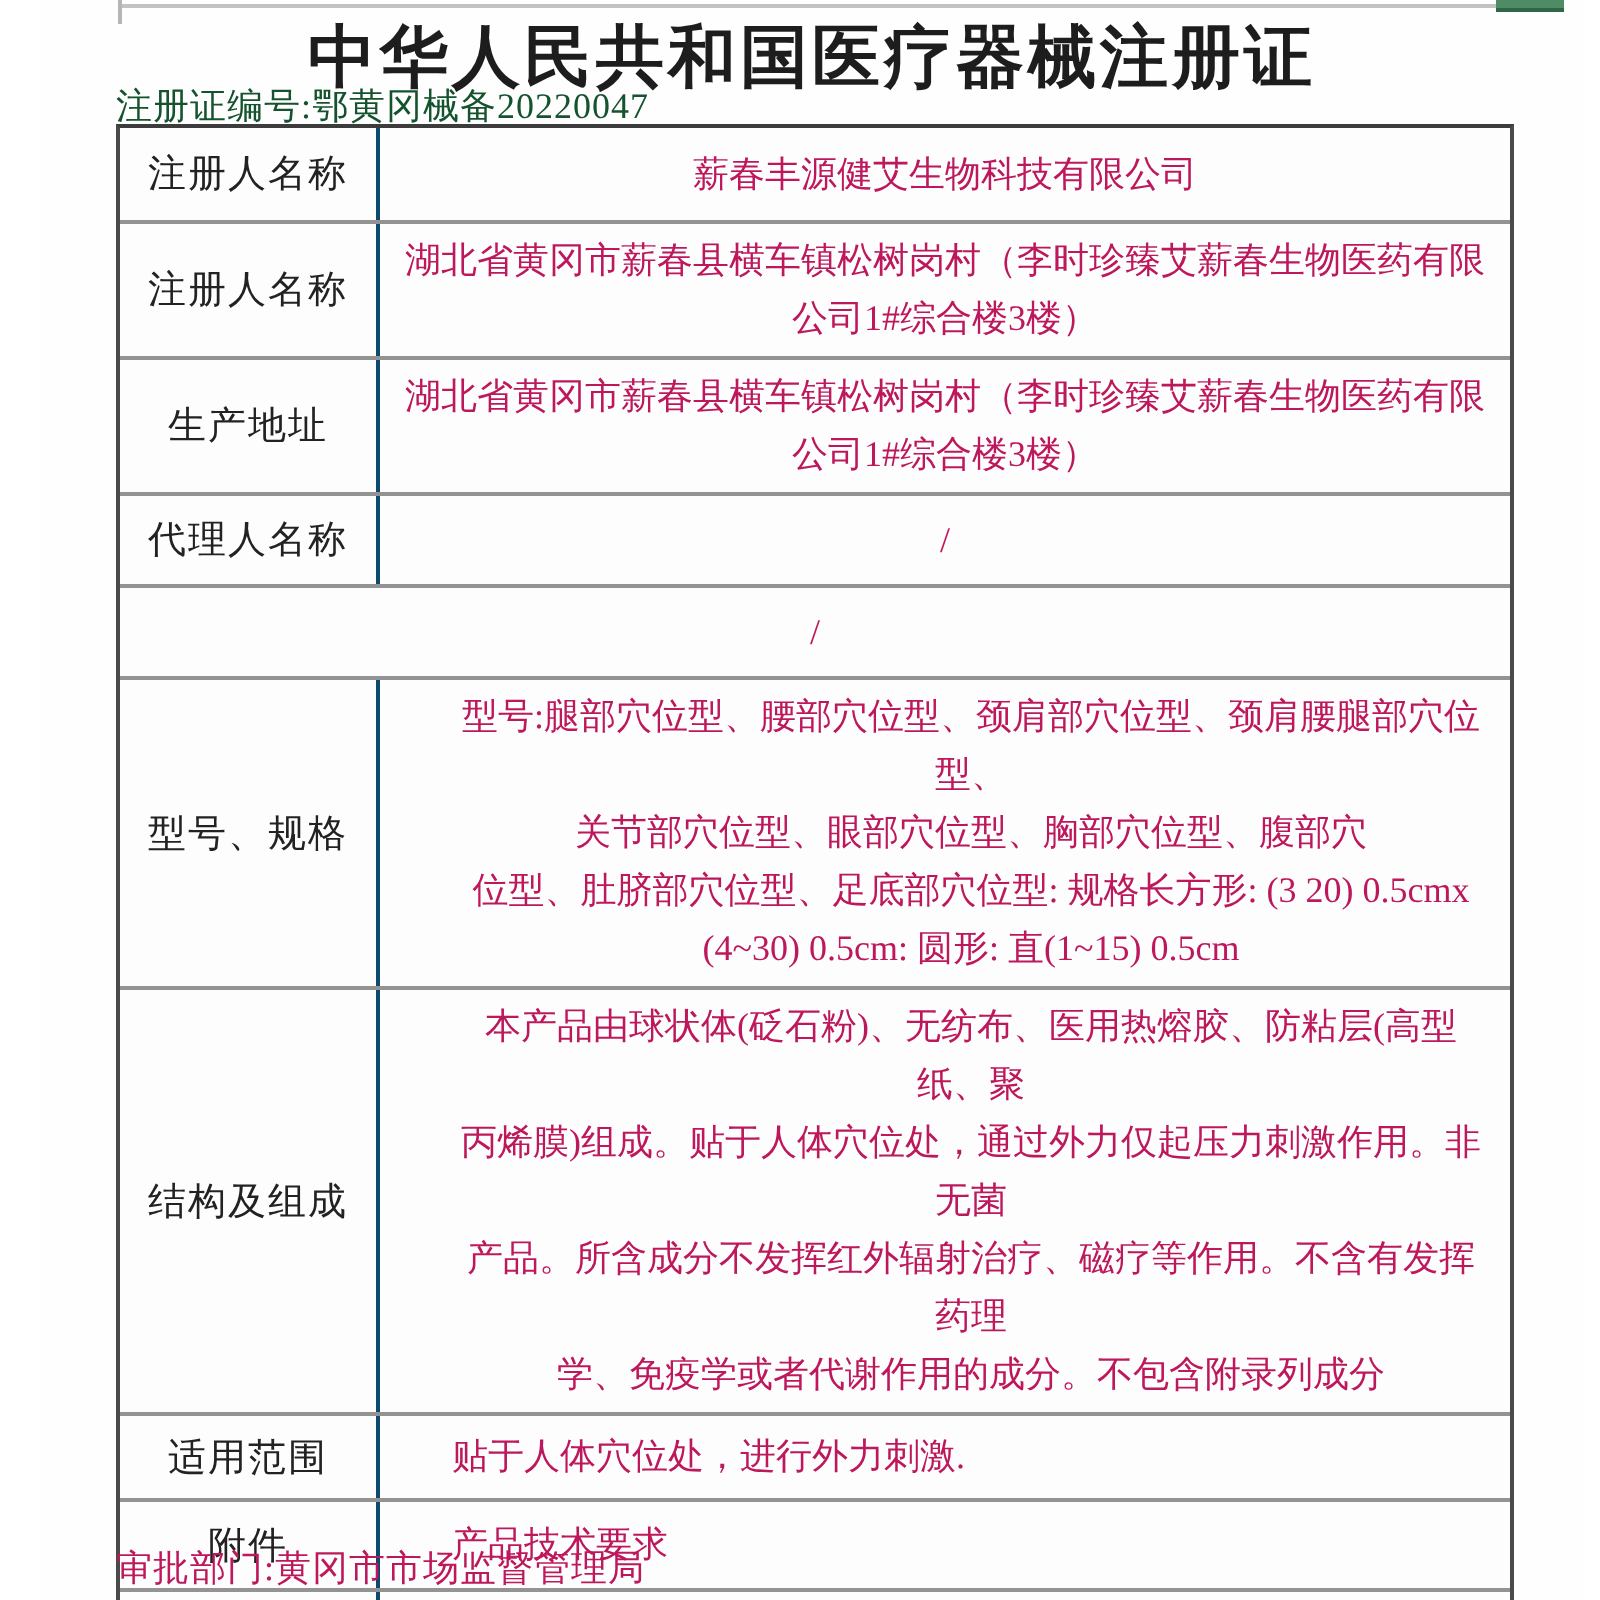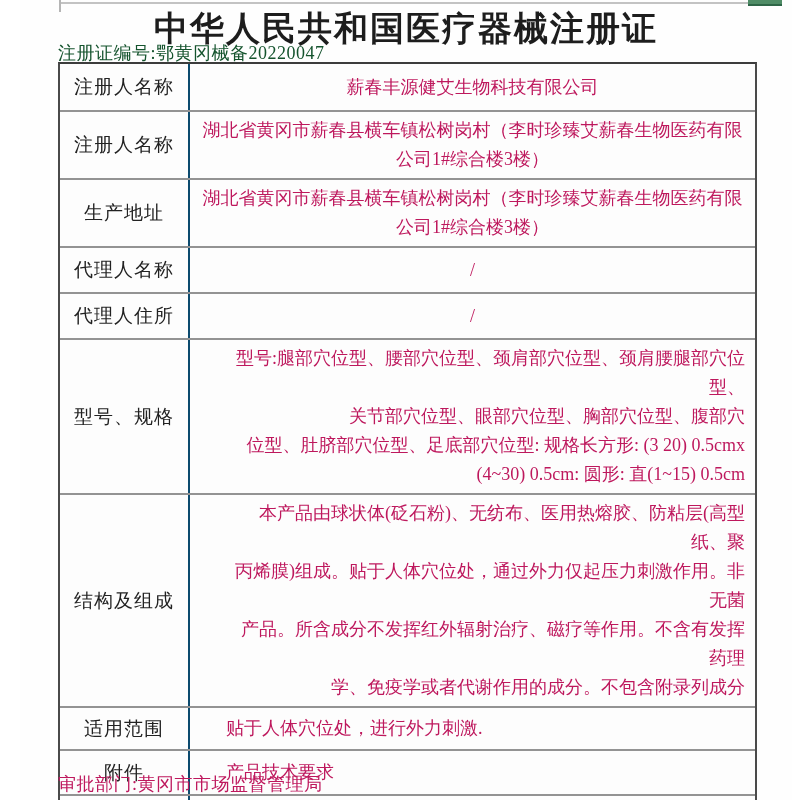--- a/index.html
+++ b/index.html
@@ -41,21 +41,21 @@
     border-right:2px solid #0c4a6e;
     font-size:19px;letter-spacing:1px;color:#222;
     padding:2px 4px;box-sizing:border-box;
   }
   .content-cell{
     flex:1;display:flex;align-items:center;
     font-size:18px;line-height:29px;color:#be185d;
     padding:4px 10px;box-sizing:border-box;
   }
   .content-cell.center{justify-content:center;text-align:center;}
-  .content-cell.left{justify-content:flex-start;text-align:right;padding-left:36px;}
+  .content-cell.left{justify-content:flex-start;text-align:center;padding-left:36px;}
   .content-text{white-space:pre-line;}
 
   
   .h1{min-height:46px}.h2{min-height:56px}.h3{min-height:58px}
   .h4{min-height:46px}.h5{min-height:46px}.h6{min-height:43px}
   .h7{min-height:114px}.h8{min-height:122px}.h9{min-height:43px}
   .h10{min-height:45px}.h11{min-height:43px}.h12{min-height:38px}
 
   .approval-line{
     position:absolute;top:772px;left:38px;
@@ -100,21 +100,20 @@
     </div>
 
     <div class="row h4">
       <div class="label-cell">代理人名称</div>
       <div class="content-cell center">
           <span class="content-text">/</span>
         </div>
     </div>
 
     <div class="row h5">
-      <div class="label-cell">代理人住所</div>
       <div class="content-cell center">
           <span class="content-text">/</span>
         </div>
     </div>
 
 
     <div class="row h7">
       <div class="label-cell">型号、规格</div>
       <div class="content-cell left">
           <span class="content-text">型号:腿部穴位型、腰部穴位型、颈肩部穴位型、颈肩腰腿部穴位型、

